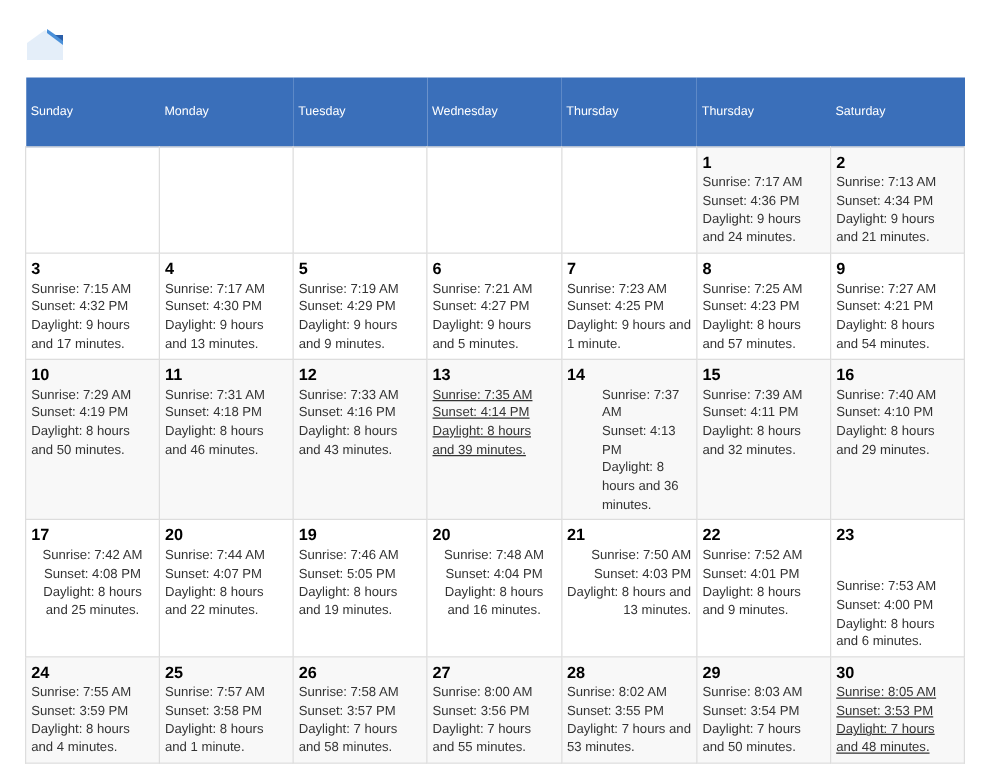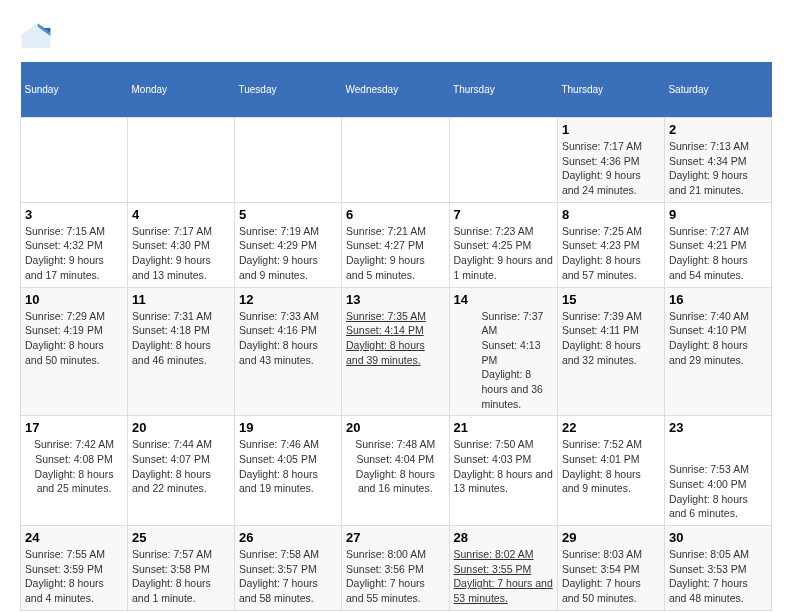--- a/index.html
+++ b/index.html
@@ -236,32 +236,32 @@
         </td>
         <td>
           <span class="day-num">20</span>
           <div class="day-info" style="white-space: pre-line;">Sunrise: 7:44 AM
 Sunset: 4:07 PM
 Daylight: 8 hours and 22 minutes.</div>
         </td>
         <td>
           <span class="day-num">19</span>
           <div class="day-info" style="white-space: pre-line;">Sunrise: 7:46 AM
-Sunset: 4:05 PM
+Sunset: 5:05 PM
 Daylight: 8 hours and 19 minutes.</div>
         </td>
         <td>
           <span class="day-num">20</span>
           <div class="day-info" style="white-space: pre-line; text-align: center;">Sunrise: 7:48 AM
 Sunset: 4:04 PM
 Daylight: 8 hours and 16 minutes.</div>
         </td>
         <td>
           <span class="day-num">21</span>
-          <div class="day-info" style="white-space: pre-line;">Sunrise: 7:50 AM
+          <div class="day-info" style="white-space: pre-line; text-align: right;">Sunrise: 7:50 AM
 Sunset: 4:03 PM
 Daylight: 8 hours and 13 minutes.</div>
         </td>
         <td>
           <span class="day-num">22</span>
           <div class="day-info" style="white-space: pre-line;">Sunrise: 7:52 AM
 Sunset: 4:01 PM
 Daylight: 8 hours and 9 minutes.</div>
         </td>
         <td>
@@ -291,31 +291,31 @@
 Daylight: 7 hours and 58 minutes.</div>
         </td>
         <td>
           <span class="day-num">27</span>
           <div class="day-info" style="white-space: pre-line;">Sunrise: 8:00 AM
 Sunset: 3:56 PM
 Daylight: 7 hours and 55 minutes.</div>
         </td>
         <td>
           <span class="day-num">28</span>
-          <div class="day-info" style="white-space: pre-line; text-decoration: underline;">Sunrise: 8:02 AM
+          <div class="day-info" style="white-space: pre-line;">Sunrise: 8:02 AM
 Sunset: 3:55 PM
 Daylight: 7 hours and 53 minutes.</div>
         </td>
         <td>
           <span class="day-num">29</span>
           <div class="day-info" style="white-space: pre-line;">Sunrise: 8:03 AM
 Sunset: 3:54 PM
 Daylight: 7 hours and 50 minutes.</div>
         </td>
         <td>
           <span class="day-num">30</span>
-          <div class="day-info" style="white-space: pre-line;">Sunrise: 8:05 AM
+          <div class="day-info" style="white-space: pre-line; text-decoration: underline;">Sunrise: 8:05 AM
 Sunset: 3:53 PM
 Daylight: 7 hours and 48 minutes.</div>
         </td>
       </tr>
     </tbody>
 </table>
 
 </body></html>

